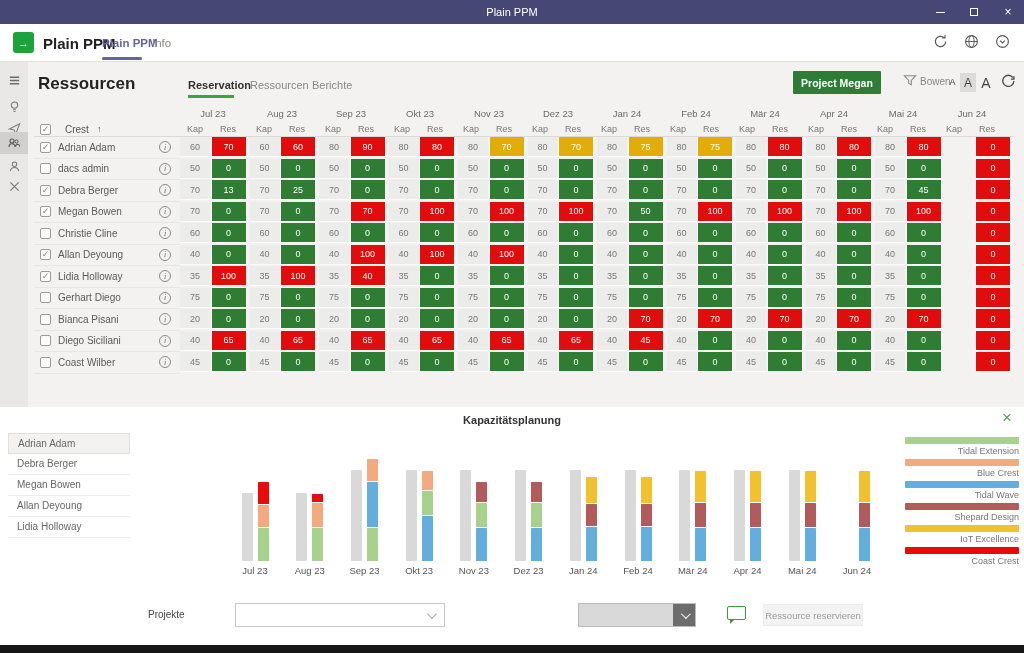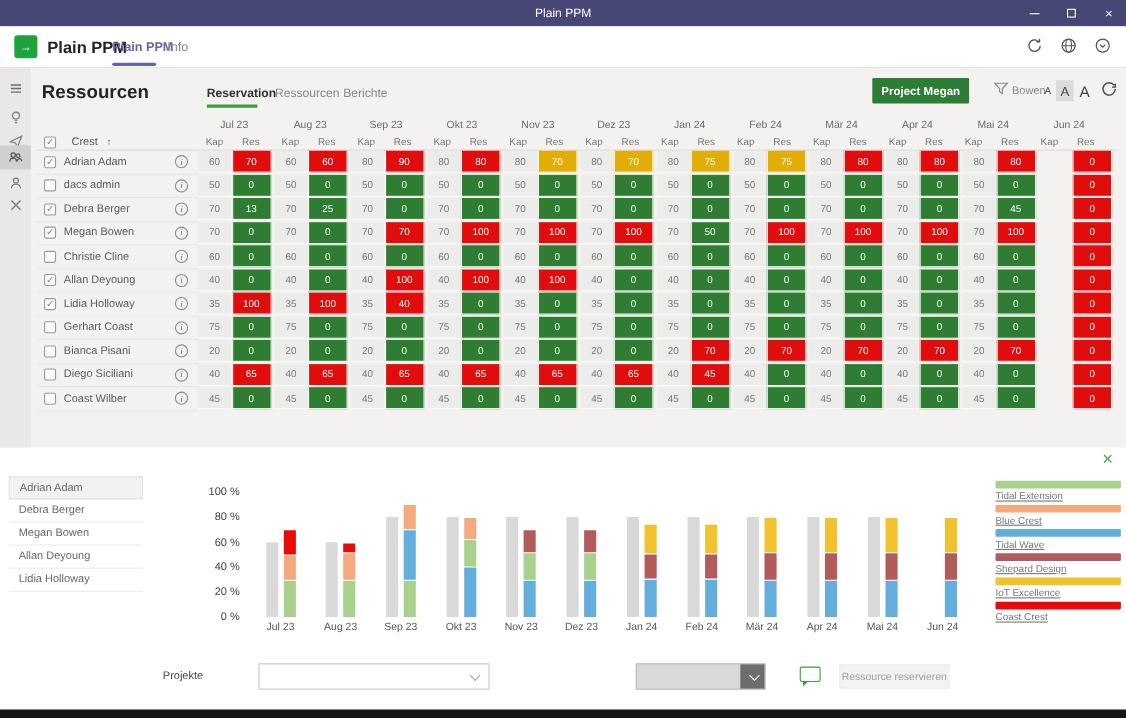--- a/index.html
+++ b/index.html
@@ -82,21 +82,21 @@
   .cgroup { width:46px; height:114px; position:relative; display:flex; justify-content:center; align-items:flex-end; }
   .bars { display:flex; align-items:flex-end; gap:5px; }
   .gbar { width:11px; background:#d9d9d9; border-radius:1px; }
   .stack { width:11px; display:flex; flex-direction:column; justify-content:flex-end; gap:1px; }
   .seg { width:11px; border-radius:0.5px; }
   .clabel { position:absolute; top:118px; left:50%; transform:translateX(-50%); font-size:9.5px; color:#555; white-space:nowrap; }
 
   #legend { position:absolute; left:905px; top:30px; width:114px; }
   .lentry { margin-bottom:3px; }
   .lbar { width:114px; height:7px; border-radius:1px; }
-  .llabel { font-size:9px; color:#777; text-align:left; margin-top:2px; margin-bottom:2px;text-decoration:underline; }
+  .llabel { font-size:9px; color:#777; text-align:right; margin-top:2px; margin-bottom:2px; }
 
   
   .projlabel { position:absolute; left:148px; top:202px; font-size:10px; color:#444; }
   .combo1 { position:absolute; left:235px; top:196px; width:210px; height:24px; background:#fff; border:1px solid #c8c6c4; display:flex; align-items:center; justify-content:flex-end; padding-right:10px; }
   .combo2 { position:absolute; left:578px; top:196px; width:118px; height:24px; background:#d9d9d9; border:1px solid #bdbbb9; }
   .combo2btn { position:absolute; right:0; top:0; width:22px; height:22px; background:#6d6d6d; display:flex; align-items:center; justify-content:center; }
   .chev { width:7px; height:7px; border-right:1.4px solid #a5a3a1; border-bottom:1.4px solid #a5a3a1; transform:rotate(45deg) translateY(-2px); }
   .chev.white { border-color:#fff; }
   .bubble { position:absolute; left:727px; top:199px; width:19px; height:14px; border:1.6px solid #3a9c3a; border-radius:2px; }
   .bubble::after { content:""; position:absolute; left:2px; bottom:-5px; width:0; height:0; border-left:5px solid #3a9c3a; border-bottom:5px solid transparent; }
@@ -675,21 +675,21 @@
           </div>
           <div class="cells" style="margin-right: 3px;">
             <div class="kapcol kapcell empty"></div>
             <div class="rescol rescell" style="background: rgb(225, 12, 12);">0</div>
           </div>
         </div>
         <div class="trow">
           <div class="cbcell">
             <div class="cb"></div>
           </div>
-          <div class="namecell">Gerhart Coast</div>
+          <div class="namecell">Gerhart Diego</div>
           <div class="infocell">
             <div class="icircle">i</div>
           </div>
           <div class="cells" style="margin-right: 3px;">
             <div class="kapcol kapcell">75</div>
             <div class="rescol rescell" style="background: rgb(46, 125, 51);">0</div>
           </div>
           <div class="cells" style="margin-right: 3px;">
             <div class="kapcol kapcell">75</div>
             <div class="rescol rescell" style="background: rgb(46, 125, 51);">0</div>
@@ -904,38 +904,31 @@
           <div class="cells" style="margin-right: 3px;">
             <div class="kapcol kapcell empty"></div>
             <div class="rescol rescell" style="background: rgb(225, 12, 12);">0</div>
           </div>
         </div>
       </div>
   </div>
 </div>
 
 <div id="panel">
+  <div class="paneltitle">Kapazitätsplanung</div>
   <div class="panelclose">×</div>
 
   <div id="peoplelist">
       <div class="pitem sel">Adrian Adam</div>
       <div class="pitem">Debra Berger</div>
       <div class="pitem">Megan Bowen</div>
       <div class="pitem">Allan Deyoung</div>
       <div class="pitem">Lidia Holloway</div>
     </div>
 
-  <div id="yaxis">
-      <div class="ytick" style="top: 35px;">100 %</div>
-      <div class="ytick" style="top: 57.8px;">80 %</div>
-      <div class="ytick" style="top: 80.6px;">60 %</div>
-      <div class="ytick" style="top: 103.4px;">40 %</div>
-      <div class="ytick" style="top: 126.2px;">20 %</div>
-      <div class="ytick" style="top: 149px;">0 %</div>
-    </div>
   <div id="chartplot">
       <div class="cgroup">
         <div class="bars">
           <div class="gbar" style="height: 68.4px;"></div>
           <div class="stack">
             <div class="seg" style="height: 21.8px; background: rgb(234, 10, 10);"></div>
             <div class="seg" style="height: 21.8px; background: rgb(245, 169, 126);"></div>
             <div class="seg" style="height: 33.2px; background: rgb(169, 209, 142);"></div>
           </div>
         </div>

